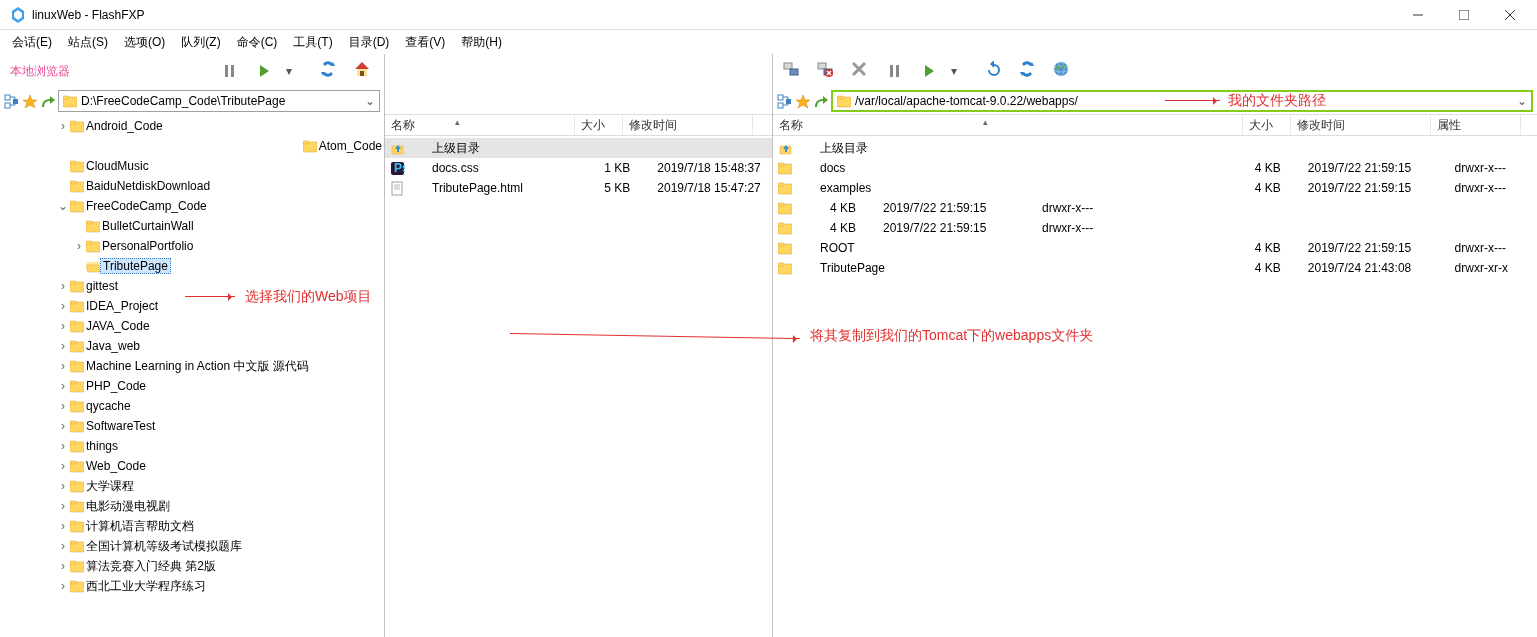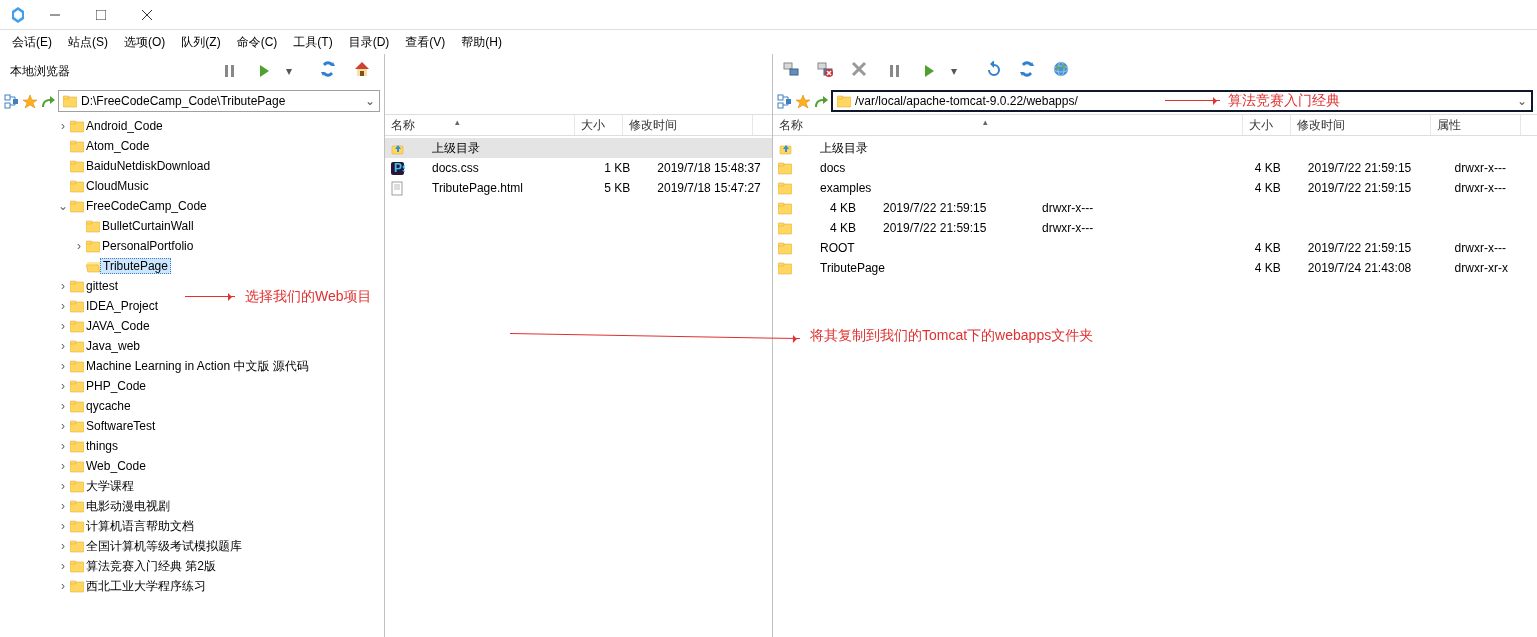--- a/index.html
+++ b/index.html
@@ -14,26 +14,26 @@
 .menubar .menuitem { padding: 2px 6px; }
 
 .panels { height: 583px; display: flex; }
 .panel { display: flex; flex-direction: column; overflow: hidden; }
 .panel.left-a { width: 385px; border-right: 1px solid #c0c0c0; }
 .panel.left-b { width: 388px; border-right: 1px solid #c0c0c0; }
 .panel.right { width: 764px; }
 
 .toolbar { height: 34px; display: flex; align-items: center; padding: 2px 6px; gap: 6px; }
 .tbtn { width: 28px; height: 28px; display: flex; align-items: center; justify-content: center; border: 1px solid transparent; border-radius: 2px; }
-.tlabel { color: #000000; padding: 0 4px; }
+.tlabel { color: #ec4899; padding: 0 4px; }
 
 .pathbar { height: 26px; display: flex; align-items: center; padding: 2px 4px; gap: 4px; }
 .pathdrop { flex: 1; height: 22px; border: 1px solid #a0a0a0; display: flex; align-items: center; padding: 0 4px; gap: 4px; background: #fff; }
 .pathdrop .chev { margin-left: auto; color: #555; }
-.pathdrop.hl { border: 2px solid #0f172a; }
+.pathdrop.hl { border: 2px solid #84cc16; }
 
 .headerrow { height: 22px; display: flex; align-items: center; border-top: 1px solid #ddd; border-bottom: 1px solid #ddd; background: #fff; position: relative; }
 .headerrow .hcell { padding: 0 6px; border-right: 1px solid #e8e8e8; height: 100%; display: flex; align-items: center; color: #333; }
 .sorticon { position: absolute; top: 2px; color: #666; font-size: 9px; }
 
 .listarea { flex: 1; overflow-y: auto; overflow-x: hidden; padding: 2px 0; }
 .frow { height: 20px; display: flex; align-items: center; padding: 0 4px; white-space: nowrap; gap: 19px; }
 .frow.selected { background: #e4e4e4; }
 .frow .icon { width: 16px; height: 16px; margin-right: 4px; flex-shrink: 0; display: inline-flex; align-items: center; justify-content: center; }
 .cell { padding: 0 4px; overflow: hidden; text-overflow: ellipsis; }
@@ -145,20 +145,21 @@
       </g>
 </defs>
 </svg>
 
 <div class="titlebar">
   <span class="logo">
       <svg width="16" height="16">
         <use href="#app-logo"></use>
       </svg>
     </span>
+  <span class="title">linuxWeb - FlashFXP</span>
   <div class="winbtn">
       <svg width="10" height="10">
         <line x1="0" y1="5" x2="10" y2="5" stroke="#333"></line>
       </svg>
     </div>
   <div class="winbtn">
       <svg width="10" height="10">
         <rect x="0" y="0" width="10" height="10" fill="none" stroke="#333"></rect>
       </svg>
     </div>
@@ -238,46 +239,46 @@
   <div class="tree" id="tree">
         <div class="tree-row" style="padding-left: 56px;">
           <span class="expander">›</span>
           <span class="icon">
             <svg width="14" height="14">
               <use href="#folder-icon"></use>
             </svg>
           </span>
           <span class="label">Android_Code</span>
         </div>
-        <div class="tree-row" style="padding-left: 56px;">
+        <div class="tree-row" style="padding-left: 56px; justify-content: flex-end;">
           <span class="expander"></span>
           <span class="icon">
             <svg width="14" height="14">
               <use href="#folder-icon"></use>
             </svg>
           </span>
           <span class="label">Atom_Code</span>
         </div>
         <div class="tree-row" style="padding-left: 56px;">
           <span class="expander"></span>
           <span class="icon">
             <svg width="14" height="14">
               <use href="#folder-icon"></use>
             </svg>
           </span>
+          <span class="label">CloudMusic</span>
+        </div>
+        <div class="tree-row" style="padding-left: 56px;">
+          <span class="expander"></span>
+          <span class="icon">
+            <svg width="14" height="14">
+              <use href="#folder-icon"></use>
+            </svg>
+          </span>
           <span class="label">BaiduNetdiskDownload</span>
-        </div>
-        <div class="tree-row" style="padding-left: 56px;">
-          <span class="expander"></span>
-          <span class="icon">
-            <svg width="14" height="14">
-              <use href="#folder-icon"></use>
-            </svg>
-          </span>
-          <span class="label">CloudMusic</span>
         </div>
         <div class="tree-row" style="padding-left: 56px;">
           <span class="expander">⌄</span>
           <span class="icon">
             <svg width="14" height="14">
               <use href="#folder-icon"></use>
             </svg>
           </span>
           <span class="label">FreeCodeCamp_Code</span>
         </div>
@@ -649,14 +650,14 @@
 </div>
 
 </div>
 
 <div class="annot" style="left:245px; top:288px">选择我们的Web项目</div>
 <div class="arrow" style="left:185px; top:296px; width:50px"></div>
 
 <div class="annot" style="left:810px; top:327px">将其复制到我们的Tomcat下的webapps文件夹</div>
 <div class="arrow" style="left:510px; top:333px; width:290px; transform-origin:left; transform:rotate(1deg)"></div>
 
-<div class="annot" style="left:1228px; top:92px">算法竞赛入门经典</div>
+<div class="annot" style="left:1228px; top:92px">我的文件夹路径</div>
 <div class="arrow" style="left:1165px; top:100px; width:55px"></div>
 
 </body></html>

